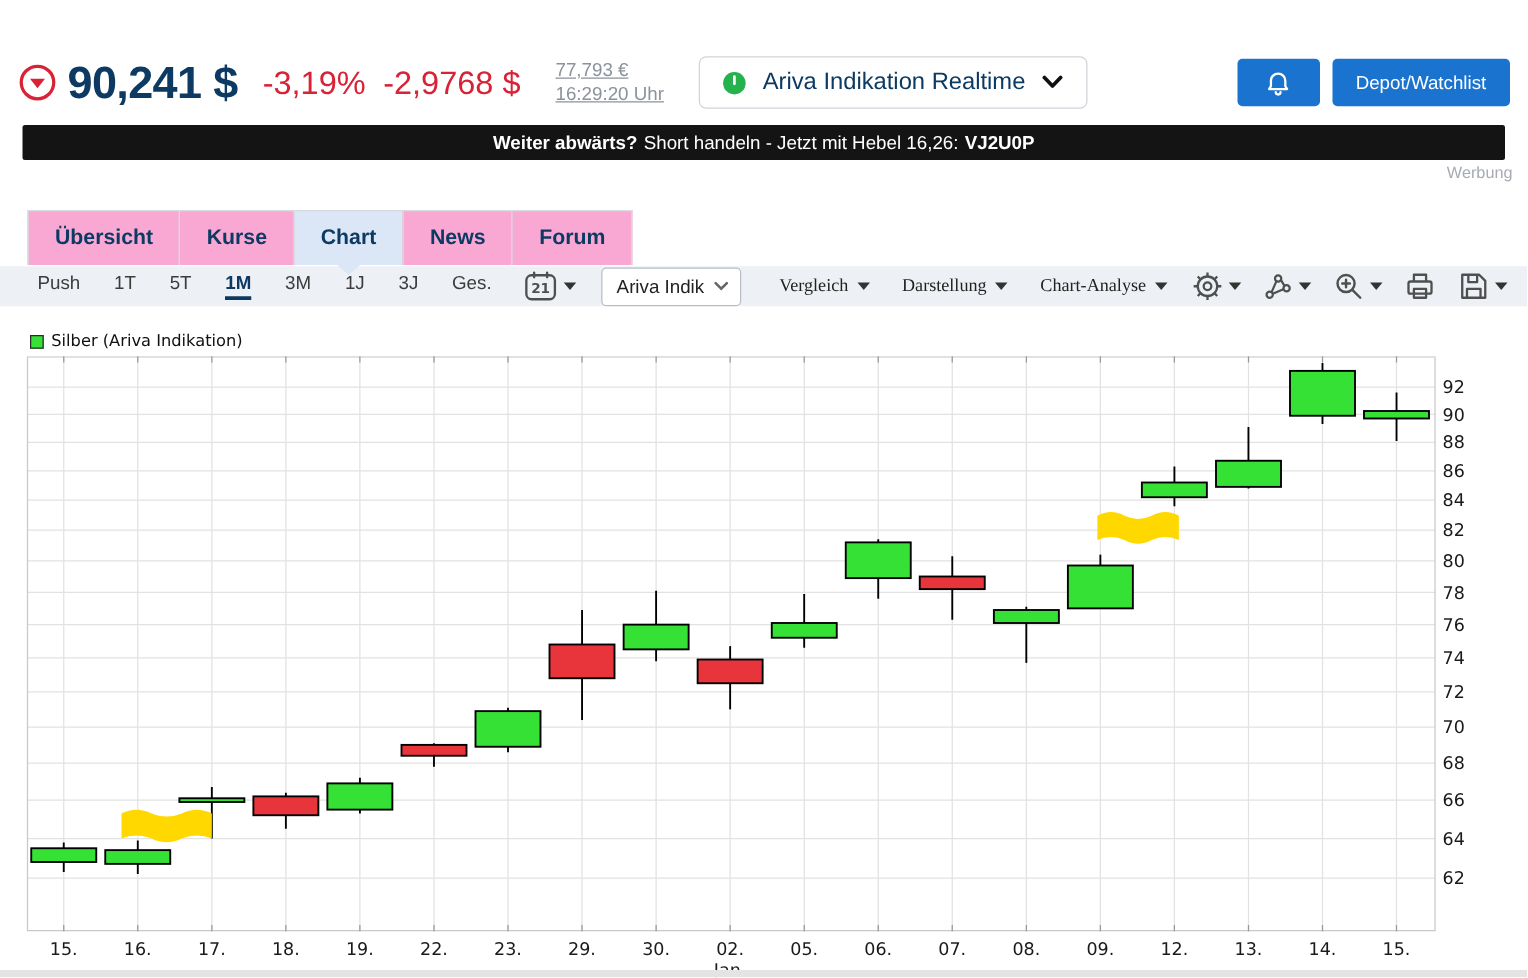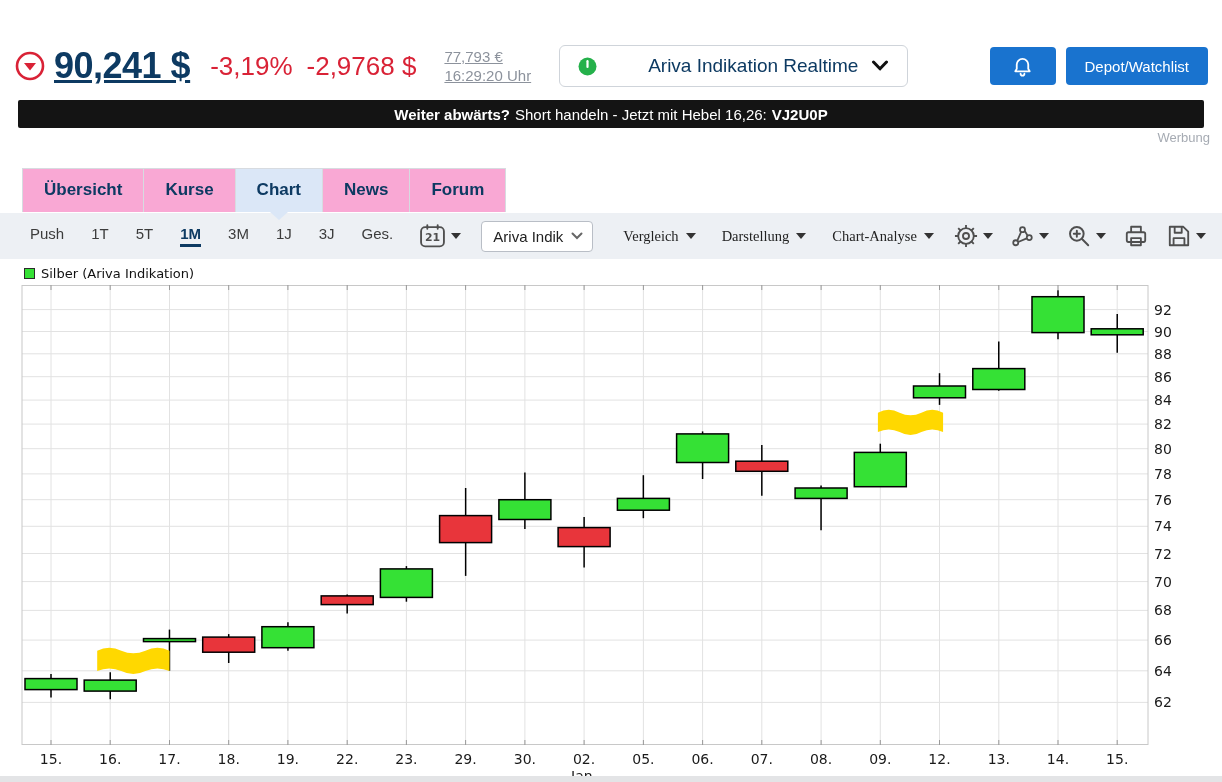--- a/index.html
+++ b/index.html
@@ -8,45 +8,45 @@
   .page { position:relative; width:1222px; height:782px; background:#fff; overflow:hidden; }
 
   
   .codes-row { position:absolute; top:10px; left:18px; font-size:15px; color:#0d3a62; display:flex; gap:10px; align-items:baseline; }
   .codes-row .lbl { font-weight:bold; }
   .codes-row .gap { width:28px; }
 
   
   .quote-row { position:absolute; top:40px; left:14px; right:14px; height:52px; display:flex; align-items:center; }
   .down-ico { width:32px; height:32px; flex:0 0 auto; }
-  .price { font-size:36px; font-weight:bold; color:#0d3a62; margin-left:8px; letter-spacing:-0.5px;text-decoration:underline; }
+  .price { font-size:36px; font-weight:bold; color:#0d3a62; margin-left:8px; letter-spacing:-0.5px; }
   .changes { display:flex; gap:14px; margin-left:20px; font-size:26px; color:#d92236; }
   .eur-time { margin-left:28px; font-size:15px; color:#8c929c; line-height:19px;text-decoration:underline; }
   .source-box { margin-left:28px; display:flex; align-items:center; gap:13px; border:1px solid #cfd4da; border-radius:6px; padding:9px 18px; background:#fff; cursor:pointer; }
-  .source-box .src-label { font-size:19px; color:#0d3a62;margin-left:38px; }
+  .source-box .src-label { font-size:19px; color:#0d3a62; }
   .actions { margin-left:auto; display:flex; gap:10px; }
   .btn-blue { background:#1973cf; border:none; border-radius:4px; height:38px; display:flex; align-items:center; justify-content:center; cursor:pointer; }
   .bell-btn { width:66px; }
   .depot-btn { padding:0 19px; color:#fff; font-size:15px; font-weight:normal; font-family:inherit; }
 
   
   .ad-banner { position:absolute; top:100px; left:18px; right:18px; height:28px; background:#141414; border-radius:2px; color:#fff; font-size:15px; display:flex; align-items:center; justify-content:center; cursor:pointer; }
   .ad-banner .b { font-weight:bold; }
   .ad-banner .mid { margin:0 5px; }
   .werbung { position:absolute; top:130px; right:12px; font-size:13px; color:#a6abb3; }
 
   
   .tabs { position:absolute; top:168px; left:22px; display:flex; }
   .tab { position:relative; padding:11px 21px 12px; font-size:17px; font-weight:bold; color:#0d3a62; background:#f9a8d4; border:1px solid #d7dbe0; border-bottom:none; margin-left:-1px; cursor:pointer; }
   .tab:first-child { margin-left:0; }
   .tab.active { background:#dbe7f7; }
   .tab.active::after { content:""; position:absolute; left:50%; bottom:-8px; margin-left:-9px; border-left:9px solid transparent; border-right:9px solid transparent; border-top:8px solid #dbe7f7; z-index:3; }
 
   
-  .toolbar { position:absolute; top:213px; left:0; right:0; height:46px; background:#edf0f4; display:flex; align-items:center; padding:0 16px 0 30px; }
+  .toolbar { position:absolute; top:213px; left:0; right:0; height:32px; background:#edf0f4; display:flex; align-items:center; padding:0 16px 0 30px; }
   .ranges { display:flex; gap:27px; align-items:center; font-size:15px; color:#3c3c3c; }
   .range { cursor:pointer; padding-bottom:2px; border-bottom:3px solid transparent; }
   .range.active { color:#0d3a62; font-weight:bold; border-bottom-color:#0d3a62; }
   .cal-group { display:flex; align-items:center; gap:5px; margin-left:26px; cursor:pointer; }
   .tri { width:0; height:0; border-left:5px solid transparent; border-right:5px solid transparent; border-top:6px solid #333; }
   .src-select { margin-left:20px; background:#fff; border:1px solid #b9bec6; border-radius:4px; height:31px; padding:0 9px 0 11px; display:flex; align-items:center; gap:8px; font-size:15px; color:#222; cursor:pointer; }
   .menus { display:flex; gap:26px; margin-left:30px; }
   .menu-item { display:flex; align-items:center; gap:7px; font-size:14.5px; color:#222; cursor:pointer;font-family:Liberation Serif, serif; }
   .icon-group { margin-left:auto; display:flex; align-items:center; gap:17px; }
   .icon-btn { display:flex; align-items:center; gap:4px; cursor:pointer; }

